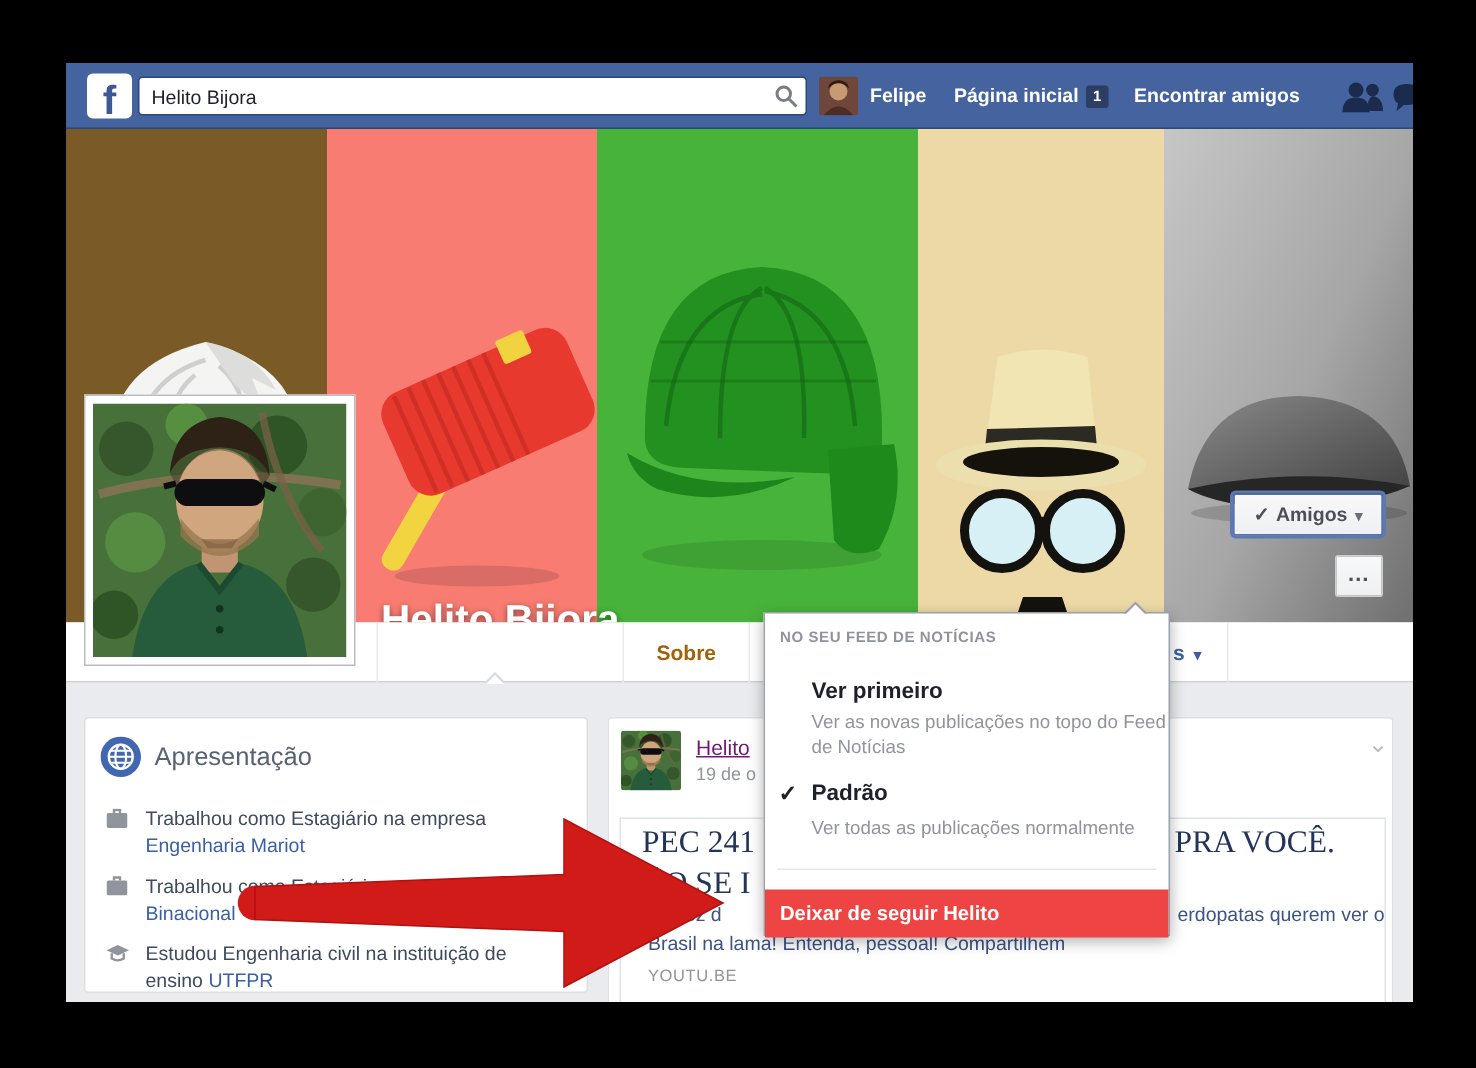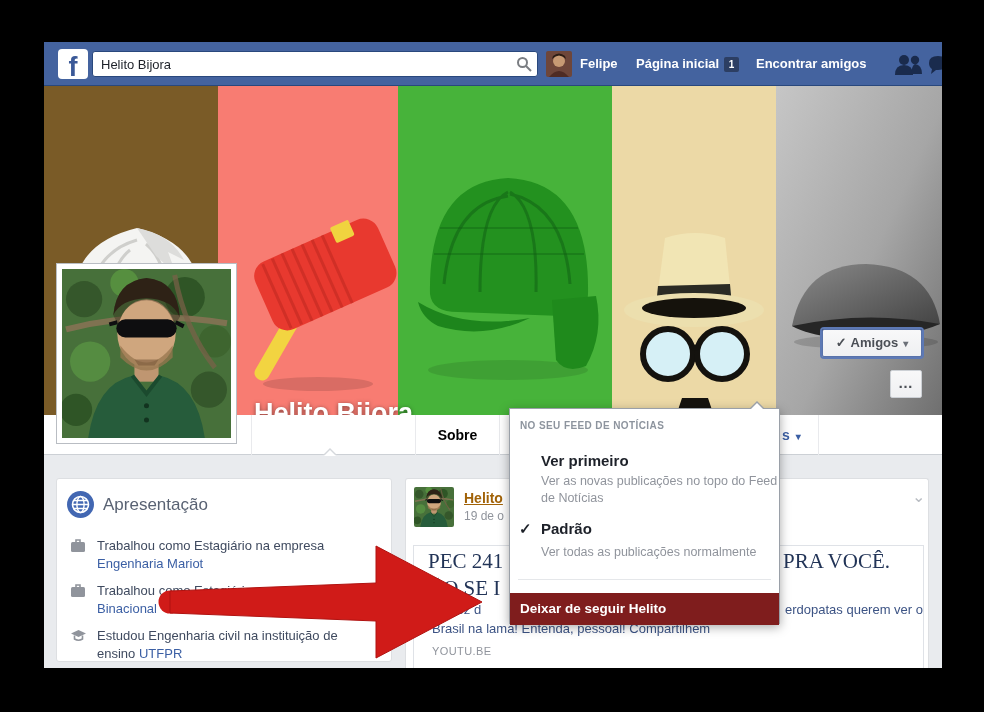--- a/index.html
+++ b/index.html
@@ -39,21 +39,21 @@
   .btn-amigos{left:778px;top:287px;width:100px;height:28px;line-height:26px;border-color:#5872aa;box-shadow:0 0 0 2px #5d79b5;}
   .btn-seguindo{left:628px;top:328px;width:108px;height:28px;line-height:26px;}
   .btn-mensagem{left:740px;top:328px;width:102px;height:28px;line-height:26px;}
   .btn-more{left:846px;top:328px;width:32px;height:28px;line-height:24px;font-size:15px;letter-spacing:1px;}
 
   
   .tabbar{position:absolute;left:0;top:373px;width:898px;height:40px;background:#fff;border-bottom:1px solid #ccd0d5;z-index:2;}
   .tab-sep{position:absolute;top:0;width:1px;height:40px;background:#e9eaed;}
   .tab{position:absolute;top:0;height:40px;line-height:40px;text-align:center;font-size:14px;font-weight:bold;cursor:pointer;}
   .tab-timeline{left:208px;width:163px;color:#37404e;}
-  .tab-sobre{left:372px;width:83px;color:#000000;}
+  .tab-sobre{left:372px;width:83px;color:#a16207;}
   .tab-partial{left:738px;width:40px;color:#3b5fa4;text-align:left;}
   .tab-partial .car{font-size:10px;margin-left:6px;}
   .tab-caret{position:absolute;left:279px;top:399px;width:0;height:0;border:7px solid transparent;border-bottom:7px solid #d5d8dc;z-index:3;}
   .tab-caret:after{content:"";position:absolute;left:-6px;top:-4px;border:6px solid transparent;border-bottom:6px solid #fff;}
 
   
   .profile-pic{position:absolute;left:12px;top:221px;width:181px;height:181px;background:#fff;border:1px solid #b9bdc3;padding:5px;z-index:10;}
   .profile-pic svg{display:block;}
 
   
@@ -62,21 +62,21 @@
   .intro-globe{position:absolute;left:10px;top:12px;}
   .intro-title{position:absolute;left:46px;top:16px;font-size:17px;color:#596273;text-align:right;}
   .intro-items{position:absolute;left:14px;top:58px;width:312px;}
   .intro-item{position:relative;padding-left:26px;margin-bottom:9px;font-size:13px;line-height:18px;color:#3f4a5f;width:300px;}
   .intro-item .i-icon{position:absolute;left:0;top:2px;}
   .intro-item a{color:#3b5fa4;text-decoration:none;}
 
   
   .post{left:361px;top:436px;width:524px;height:190px;border-bottom:none;border-radius:3px 3px 0 0;}
   .post-avatar{position:absolute;left:8px;top:8px;width:40px;height:40px;border-radius:2px;overflow:hidden;}
-  .post-author{position:absolute;left:58px;top:11px;font-size:14px;font-weight:bold;color:#a16207;}
+  .post-author{position:absolute;left:58px;top:11px;font-size:14px;font-weight:normal;color:#701a75;}
   .post-date{position:absolute;left:58px;top:30px;font-size:12px;color:#90949c;}
   .post-chevron{position:absolute;left:506px;top:10px;font-size:16px;color:#b9bdc3;line-height:16px;}
   .attach{position:absolute;left:7px;top:66px;width:511px;height:124px;border:1px solid #dfe2e7;background:#fff;}
   .attach .frag{position:absolute;white-space:nowrap;}
   .hl{font-family:"Liberation Serif",serif;font-size:21px;color:#223457;}
   .hl-a{left:14px;top:3px;}
   .hl-b{left:369px;top:3px;}
   .hl-c{left:14px;top:30px;}
   .bd{font-size:13px;color:#3c5384;}
   .bd-a{left:18px;top:56px;}
@@ -86,21 +86,21 @@
 
   
   .dropdown{position:absolute;left:465px;top:366px;width:271px;height:216px;background:#fff;border:1px solid #9aa0a8;box-shadow:0 3px 10px rgba(0,0,0,.35);z-index:20;}
   .dd-notch{position:absolute;left:239px;top:-8px;width:0;height:0;border:8px solid transparent;border-bottom:8px solid #9aa0a8;border-top:none;}
   .dd-notch:after{content:"";position:absolute;left:-7px;top:2px;border:7px solid transparent;border-bottom:7px solid #fff;border-top:none;}
   .dd-header{position:absolute;left:10px;top:11px;font-size:10px;font-weight:bold;color:#8d949e;letter-spacing:.4px;}
   .dd-label{position:absolute;left:31px;font-size:15px;font-weight:bold;color:#1d2129;}
   .dd-desc{position:absolute;left:31px;font-size:12.5px;color:#90949c;line-height:17px;}
   .dd-check{position:absolute;left:9px;top:111px;font-size:15px;font-weight:bold;color:#1d2129;}
   .dd-divider{position:absolute;left:8px;top:170px;width:253px;height:1px;background:#e5e7ea;}
-  .dd-action{position:absolute;left:0;top:184px;width:269px;height:32px;background:#7f1d1d;color:#fff;font-size:13.5px;font-weight:bold;line-height:32px;padding-left:10px;cursor:pointer;}
+  .dd-action{position:absolute;left:0;top:184px;width:269px;height:32px;background:#ef4444;color:#fff;font-size:13.5px;font-weight:bold;line-height:32px;padding-left:10px;cursor:pointer;}
 
   
   .arrow{position:absolute;left:96px;top:488px;z-index:30;}
 </style>
 </head>
 <body>
 
 <div id="stage">
 <div id="window">
 

